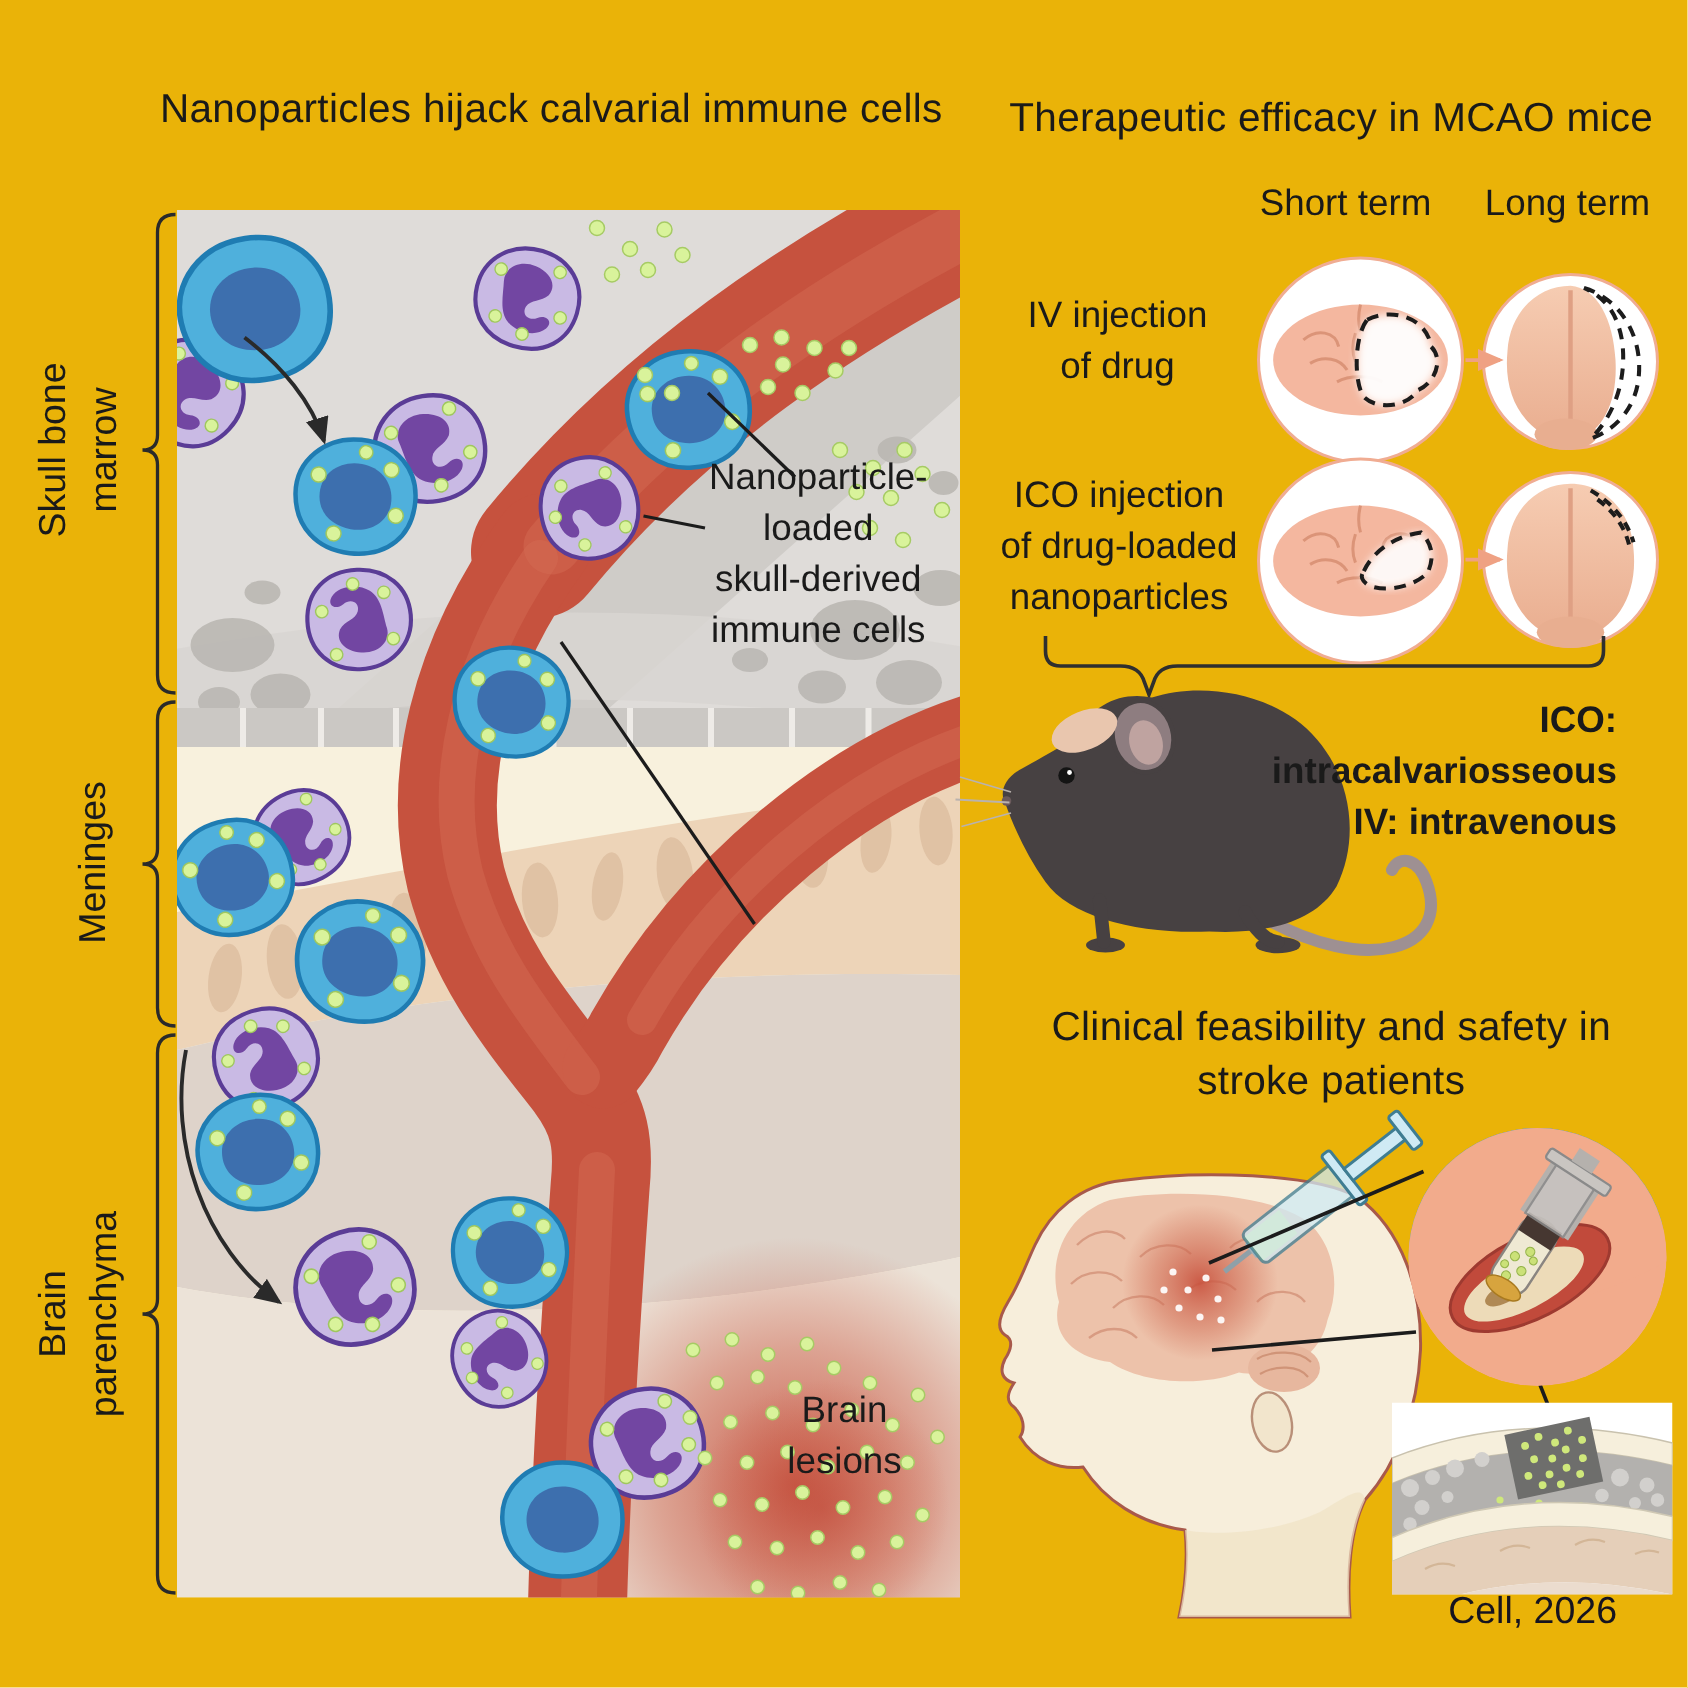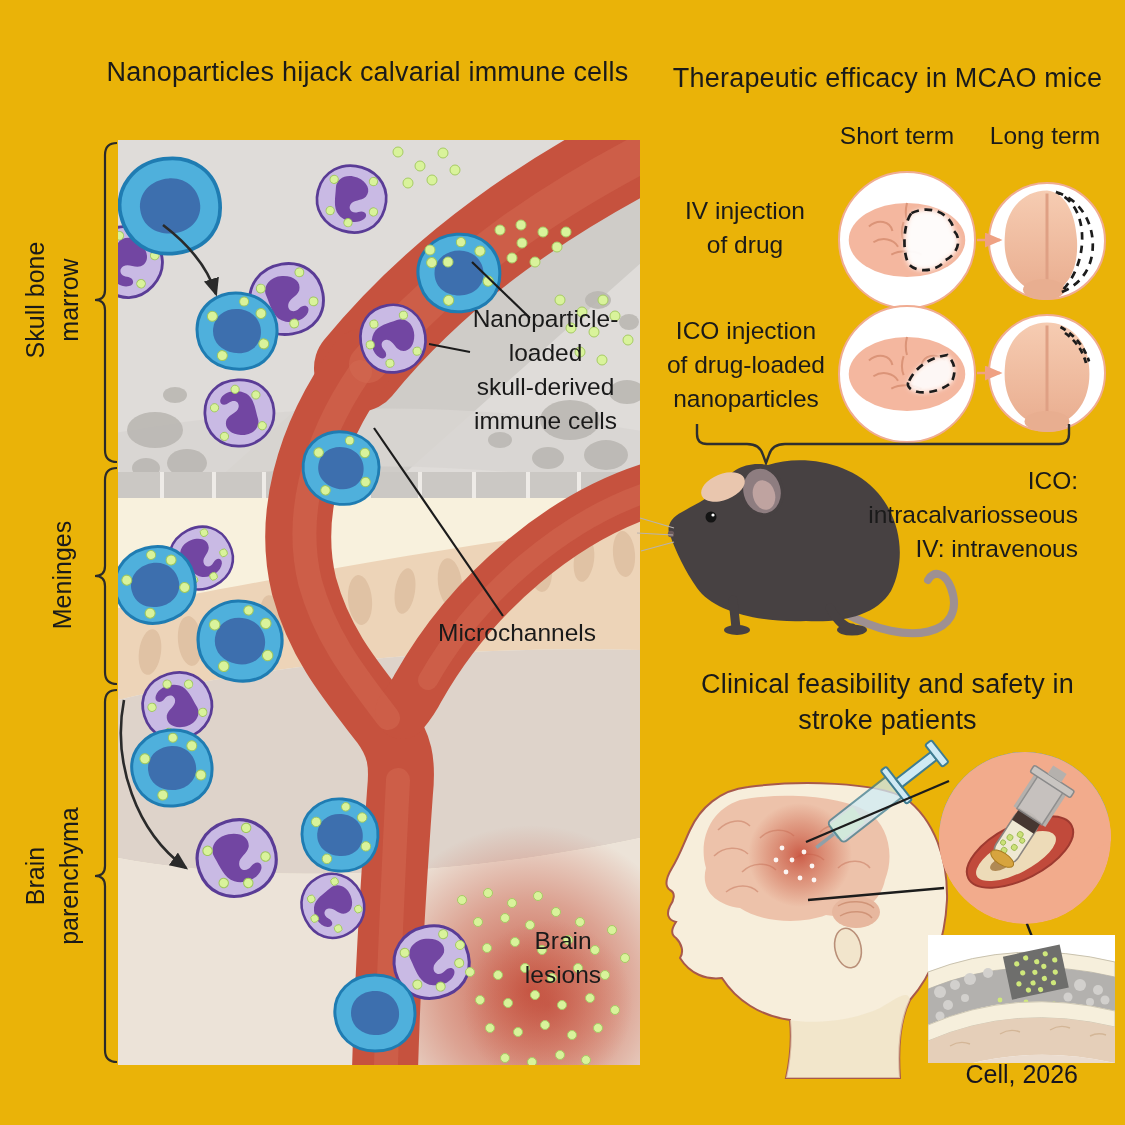--- a/index.html
+++ b/index.html
@@ -486,23 +486,20 @@
   <div>Brain</div>
   <div>parenchyma</div>
 </div>
 
 <div class="lbl ann" style="left:448px;top:302px;width:195px;">
   <div>Nanoparticle-</div>
   <div>loaded</div>
   <div>skull-derived</div>
   <div>immune cells</div>
 </div>
-<div class="lbl ann" style="left:427px;top:616px;width:180px;">
-  <div>Microchannels</div>
-</div>
 <div class="lbl ann" style="left:508px;top:924px;width:110px;">
   <div>Brain</div>
   <div>lesions</div>
 </div>
 
 <div class="lbl ttl" style="left:655px;top:60px;width:465px;">
   <div>Therapeutic efficacy in MCAO mice</div>
 </div>
 <div class="lbl ann" style="left:832px;top:119px;width:130px;">
   <div>Short term</div>
@@ -512,21 +509,21 @@
 </div>
 <div class="lbl ann" style="left:660px;top:194px;width:170px;">
   <div>IV injection</div>
   <div>of drug</div>
 </div>
 <div class="lbl ann" style="left:655px;top:314px;width:182px;">
   <div>ICO injection</div>
   <div>of drug-loaded</div>
   <div>nanoparticles</div>
 </div>
-<div class="lbl ann ralign" style="left:820px;top:464px;width:258px;">
+<div class="lbl ann ralign" style="left:820px;top:464px;width:258px;font-weight:bold;">
   <div>ICO: intracalvariosseous</div>
   <div>IV: intravenous</div>
 </div>
 
 <div class="lbl ttl" style="left:655px;top:666px;width:465px;">
   <div>Clinical feasibility and safety in</div>
   <div>stroke patients</div>
 </div>
 
 <div class="lbl cite ralign" style="left:928px;top:1060px;width:150px;">

